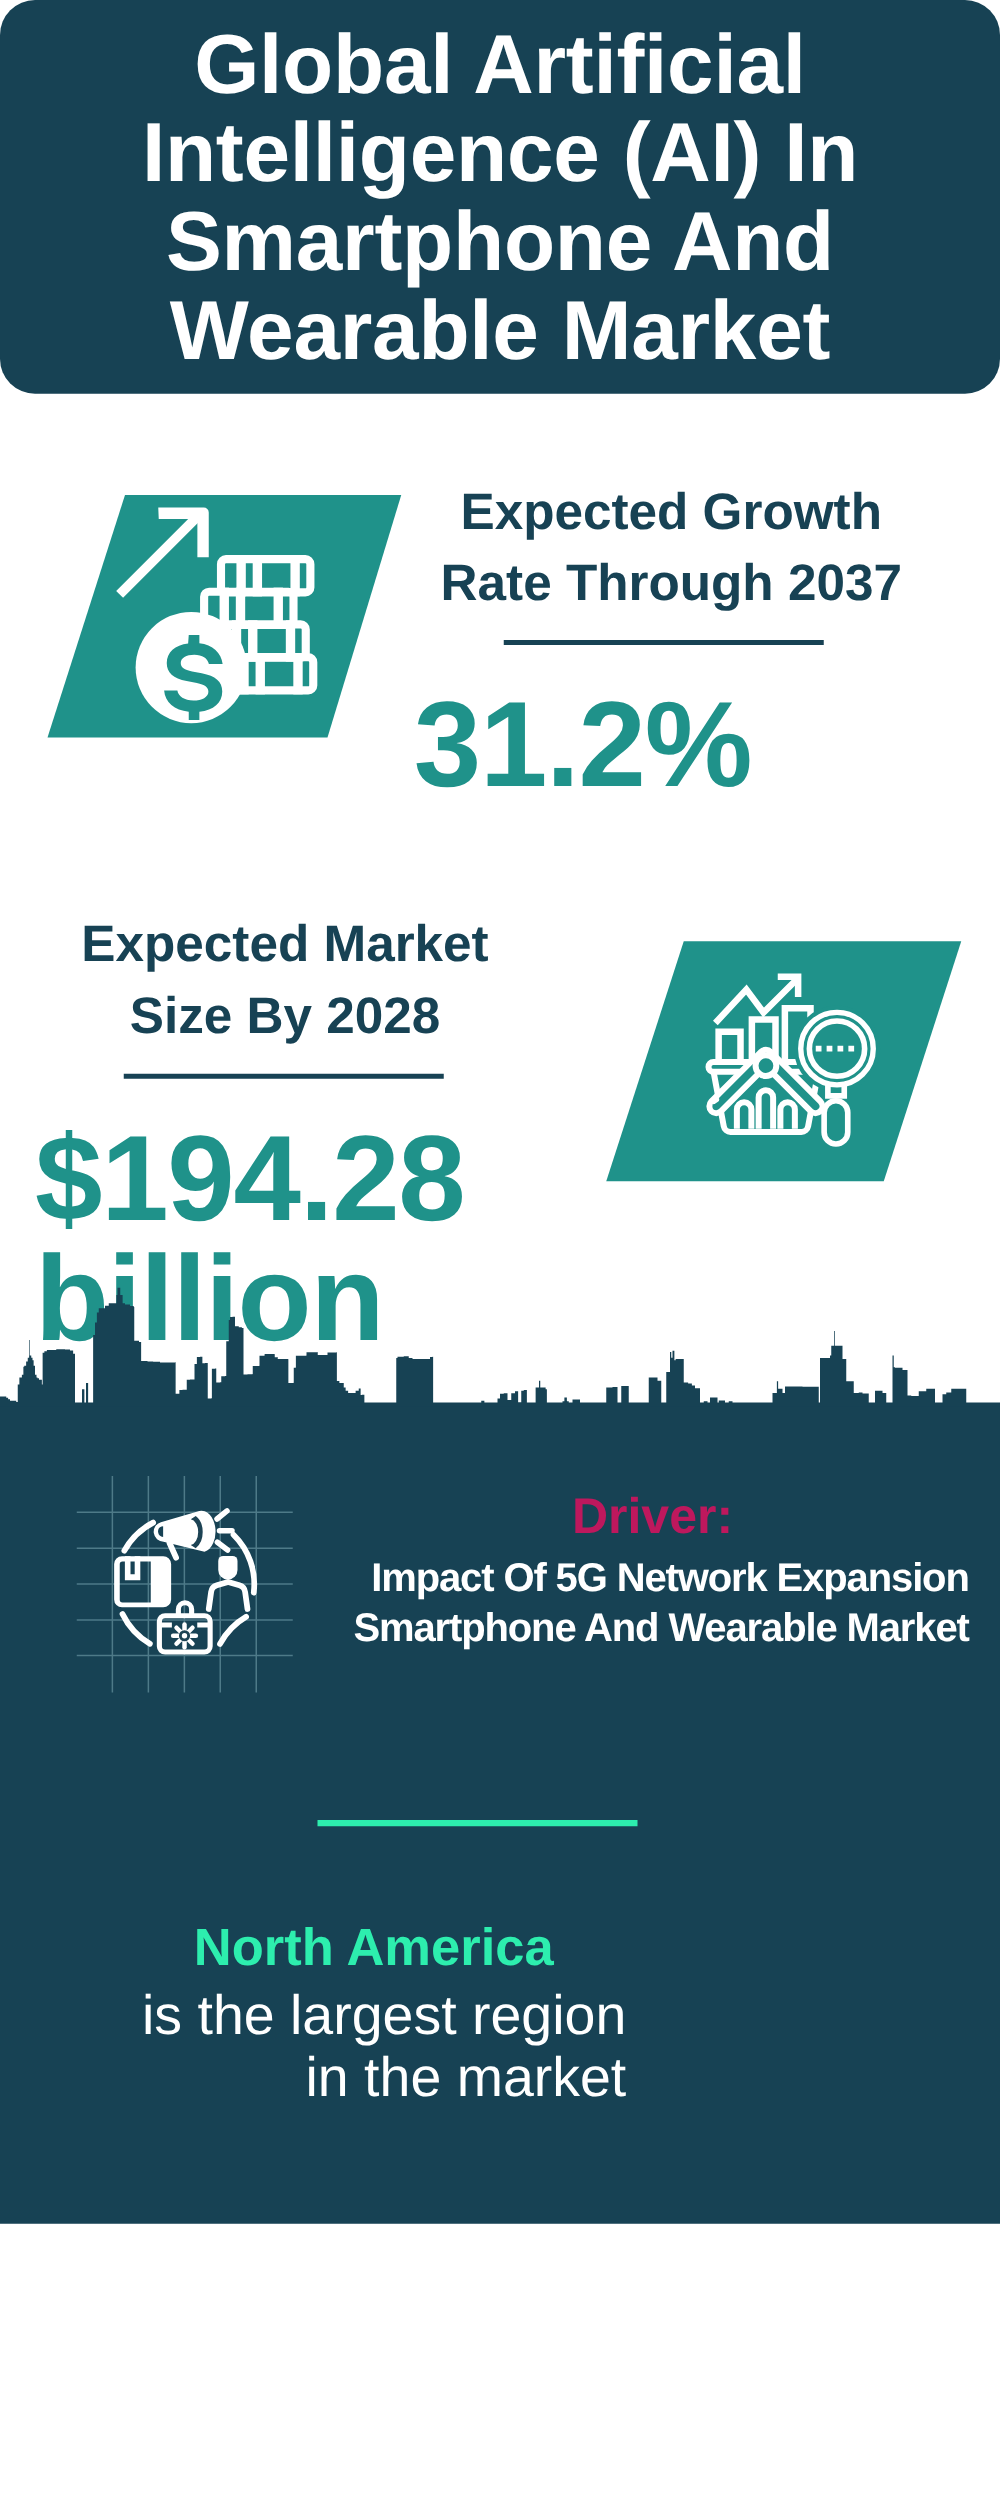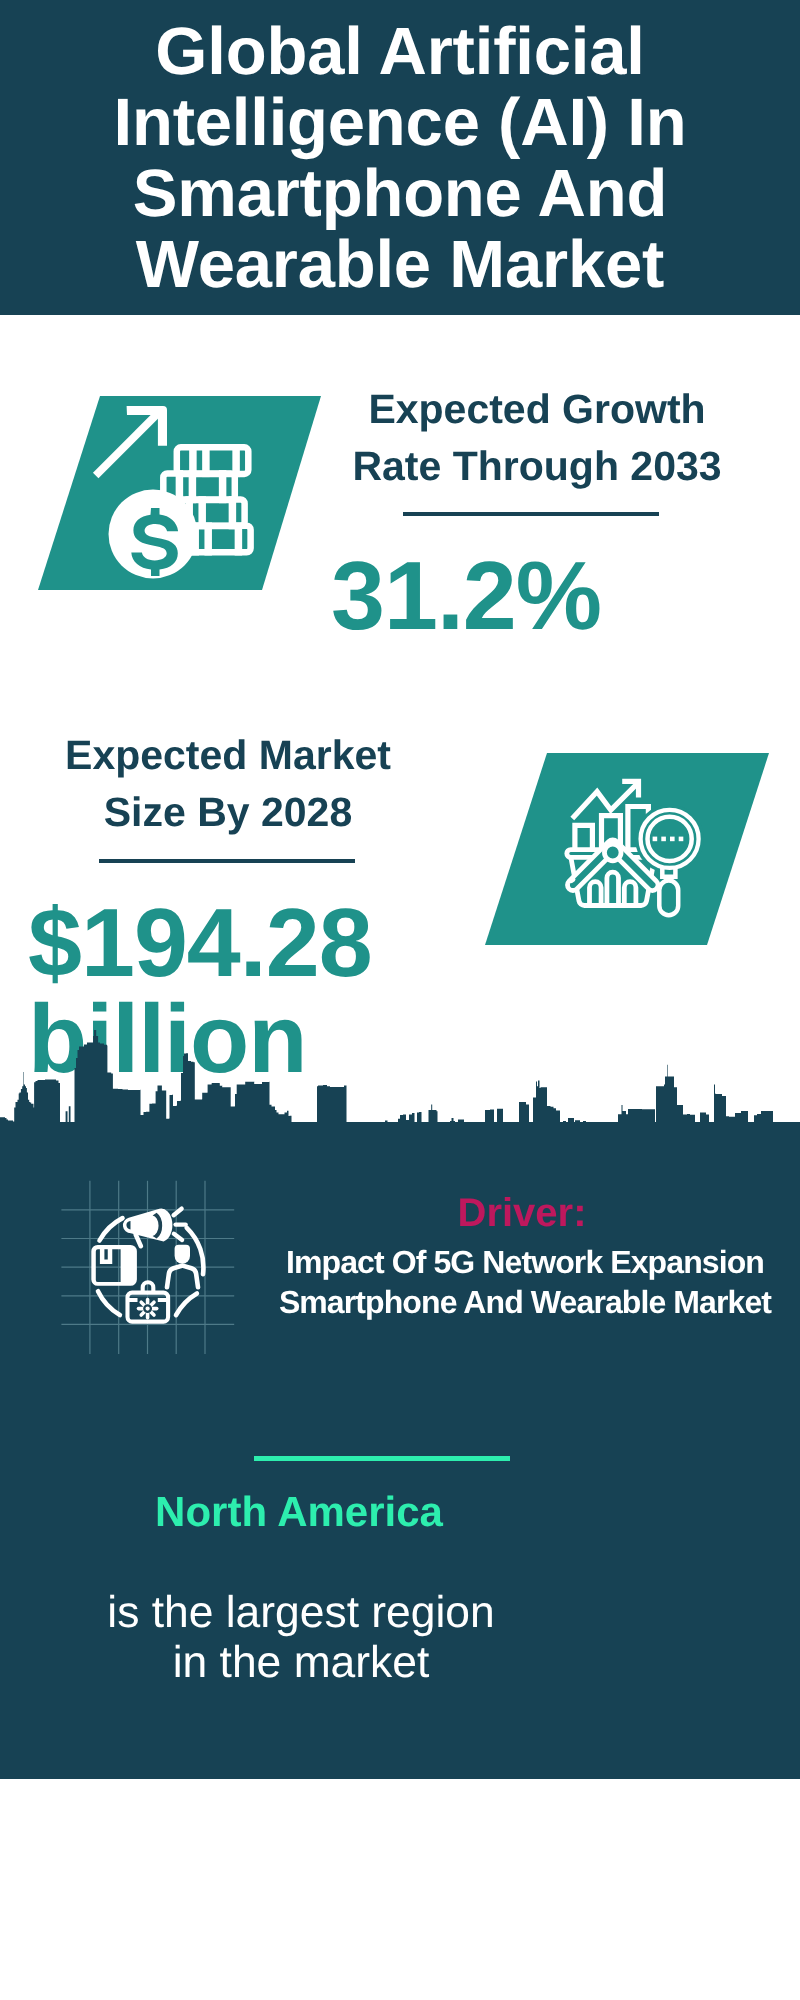--- a/index.html
+++ b/index.html
@@ -1,26 +1,26 @@
 <!DOCTYPE html>
 <html><head>
 <meta charset="utf-8">
 <style>
   html,body{margin:0;padding:0;background:#fff;}
   body{width:800px;height:2000px;font-family:"Liberation Sans",sans-serif;overflow:hidden;-webkit-font-smoothing:antialiased;text-rendering:geometricPrecision;}
   .page{position:relative;width:800px;height:2000px;background:#fff;overflow:hidden;}
 
   
-  .header{position:absolute;left:0;top:0;width:800px;height:315px;background:#174254;}
+  .header{position:absolute;left:0;top:0;width:800px;height:315px;background:#174254;border-radius:28px;}
   .header-title{position:absolute;left:0;top:16px;width:800px;text-align:center;color:#fff;
      font-size:67px;font-weight:bold;line-height:71px;letter-spacing:-0.2px;}
 
   
   .plabel{position:absolute;color:#174254;font-weight:bold;font-size:41px;line-height:57px;text-align:center;}
-  .nowrap>div{white-space:nowrap;}
+  .nowrap>div{white-space:nowrap;text-align:right;}
   .pvalue{position:absolute;color:#1f928a;font-weight:bold;font-size:97px;line-height:96px;text-align:left;letter-spacing:-1px;}
   .rule{position:absolute;height:4px;background:#174254;}
 
   
   svg.para{position:absolute;overflow:visible;}
 
   
   .band{position:absolute;left:0;width:800px;background:#174254;}
   .skyline{position:absolute;left:0;width:800px;}
 </style>
@@ -68,41 +68,41 @@
         <line x1="238.4" y1="522.4" x2="238.4" y2="555.5"></line>
       </g>
 
       <circle cx="153" cy="534" r="44.5" fill="#fff"></circle>
       <path fill="#1f928a" d="M151,508 h8.5 v6.6 c10.6,1.2 17.6,7.6 18.6,16.6 h-11 c-1,-4.4 -5.2,-7.3 -11.7,-7.3 c-6.4,0 -10.8,2.6 -10.8,6.6 c0,3.5 2.8,5.5 9.1,6.7 l 7.7,1.5 c 11,2.2 16.4,6.7 16.4,14.5 c0,8.9 -6.9,15.1 -18.3,16.2 v6.6 h-8.5 v-6.6 c-11.5,-1 -19,-7.5 -19.7,-16.9 h10.6 c0.8,4.8 5.6,7.9 12.8,7.9 c7,0 12,-2.9 12,-7.1 c0,-3.5 -2.8,-5.6 -9.2,-6.9 l-8.2,-1.6 c-10.7,-2.1 -15.9,-6.8 -15.9,-14.5 c0,-8.5 6.6,-14.5 17.1,-15.6 Z"></path>
     </g>
   </svg>
 
   <div class="plabel" style="left:337px;top:381px;width:400px;">
     <div>Expected Growth</div>
-    <div>Rate Through 2033</div>
+    <div>Rate Through 2037</div>
   </div>
   <div class="rule" style="left:403px;top:512px;width:256px;"></div>
   <div class="pvalue" style="left:331px;top:548px;width:400px;">31.2%</div>
 
   <div class="plabel" style="left:28px;top:727px;width:400px;">
     <div>Expected Market</div>
     <div>Size By 2028</div>
   </div>
   <div class="rule" style="left:99px;top:859px;width:256px;"></div>
   <div class="pvalue" style="left:28px;top:895px;width:400px;">
     <div>$194.28</div>
     <div>billion</div>
   </div>
 
   <div class="band" style="top:1122px;height:657px;"></div>
   <svg class="skyline" style="top:1030px;height:95px;" viewBox="0 1030 800 95" preserveAspectRatio="none">
     <path fill="#174254" d="M 0,1160.0 L 0.0,1117.2 L 5.0,1117.2 L 5.0,1118.1 L 6.5,1118.1 L 6.5,1119.4 L 8.0,1119.4 L 8.0,1120.6 L 13.0,1120.6 L 13.0,1121.6 L 14.2,1121.6 L 14.2,1107.5 L 15.5,1107.5 L 15.5,1102.0 L 17.5,1102.0 L 17.5,1099.7 L 18.7,1099.7 L 18.7,1093.4 L 19.4,1093.4 L 19.4,1092.5 L 20.9,1092.5 L 20.9,1089.1 L 22.2,1089.1 L 22.2,1086.2 L 23.3,1086.2 L 23.3,1084.4 L 23.5,1084.4 L 23.5,1071.9 L 24.0,1071.9 L 24.0,1084.4 L 25.0,1084.4 L 25.0,1086.2 L 26.0,1086.2 L 26.0,1088.1 L 26.9,1088.1 L 26.9,1092.5 L 28.0,1092.5 L 28.0,1099.7 L 29.2,1099.7 L 29.2,1101.9 L 30.0,1101.9 L 30.0,1102.5 L 31.2,1102.5 L 31.2,1103.7 L 33.5,1103.7 L 33.5,1107.5 L 34.1,1107.5 L 34.1,1082.2 L 35.5,1082.2 L 35.5,1080.9 L 37.5,1080.9 L 37.5,1079.9 L 45.0,1079.9 L 45.0,1079.4 L 52.0,1079.4 L 52.0,1079.6 L 56.0,1079.6 L 56.0,1080.4 L 58.5,1080.4 L 58.5,1083.0 L 60.0,1083.0 L 60.0,1122.5 L 65.6,1122.5 L 65.6,1111.3 L 67.5,1111.3 L 67.5,1122.5 L 68.8,1122.5 L 68.8,1106.3 L 70.5,1106.3 L 70.5,1122.5 L 74.5,1122.5 L 74.5,1068.0 L 76.0,1068.0 L 76.0,1058.0 L 77.5,1058.0 L 77.5,1050.0 L 79.0,1050.0 L 79.0,1046.5 L 84.0,1046.5 L 84.0,1044.5 L 87.0,1044.5 L 87.0,1042.5 L 93.1,1042.5 L 93.1,1036.0 L 94.0,1036.0 L 94.0,1030.0 L 95.3,1030.0 L 95.3,1030.0 L 96.2,1030.0 L 96.2,1036.0 L 98.1,1036.0 L 98.1,1042.5 L 100.0,1042.5 L 100.0,1043.5 L 104.0,1043.5 L 104.0,1044.8 L 107.0,1044.8 L 107.0,1045.6 L 107.4,1045.6 L 107.4,1072.5 L 111.2,1072.5 L 111.2,1073.5 L 112.9,1073.5 L 112.9,1088.8 L 118.0,1088.8 L 118.0,1089.1 L 122.5,1089.1 L 122.5,1089.4 L 128.0,1089.4 L 128.0,1090.0 L 134.0,1090.0 L 134.0,1089.9 L 140.0,1089.9 L 140.0,1089.7 L 140.5,1089.7 L 140.5,1115.0 L 143.5,1115.0 L 143.5,1111.9 L 146.0,1111.9 L 146.0,1111.7 L 149.4,1111.7 L 149.4,1103.7 L 152.0,1103.7 L 152.0,1103.5 L 155.6,1103.5 L 155.6,1091.2 L 157.5,1091.2 L 157.5,1085.6 L 160.0,1085.6 L 160.0,1085.4 L 161.9,1085.4 L 161.9,1090.6 L 164.0,1090.6 L 164.0,1090.4 L 166.2,1090.4 L 166.2,1118.7 L 169.0,1118.7 L 169.0,1118.5 L 169.5,1118.5 L 169.5,1095.0 L 172.0,1095.0 L 172.0,1094.8 L 173.0,1094.8 L 173.0,1106.0 L 176.0,1106.0 L 176.0,1105.8 L 177.0,1105.8 L 177.0,1101.0 L 180.0,1101.0 L 180.0,1100.8 L 181.0,1100.8 L 181.0,1073.0 L 183.0,1073.0 L 183.0,1056.0 L 184.0,1056.0 L 184.0,1053.5 L 186.0,1053.5 L 186.0,1053.3 L 188.0,1053.3 L 188.0,1061.0 L 191.0,1061.0 L 191.0,1061.8 L 193.5,1061.8 L 193.5,1062.3 L 194.8,1062.3 L 194.8,1099.6 L 198.0,1099.6 L 198.0,1099.4 L 202.0,1099.4 L 202.0,1099.2 L 202.2,1099.2 L 202.2,1092.7 L 207.4,1092.7 L 207.4,1092.5 L 207.6,1092.5 L 207.6,1084.5 L 211.5,1084.5 L 211.5,1084.3 L 211.7,1084.3 L 211.7,1083.1 L 219.6,1083.1 L 219.6,1083.3 L 219.8,1083.3 L 219.8,1085.8 L 222.0,1085.8 L 222.0,1085.6 L 222.2,1085.6 L 222.2,1087.2 L 230.5,1087.2 L 230.5,1087.3 L 230.7,1087.3 L 230.7,1106.4 L 234.8,1106.4 L 234.8,1106.2 L 235.0,1106.2 L 235.0,1094.1 L 236.5,1094.1 L 236.5,1093.9 L 236.7,1093.9 L 236.7,1084.5 L 245.0,1084.5 L 245.0,1084.4 L 245.2,1084.4 L 245.2,1081.7 L 254.0,1081.7 L 254.0,1081.6 L 254.2,1081.6 L 254.2,1083.9 L 262.0,1083.9 L 262.0,1081.9 L 269.0,1081.9 L 269.0,1081.7 L 269.5,1081.7 L 269.5,1104.7 L 271.5,1104.7 L 271.5,1106.4 L 275.0,1106.4 L 275.0,1109.9 L 276.5,1109.9 L 276.5,1112.5 L 278.5,1112.5 L 278.5,1114.3 L 284.5,1114.3 L 284.5,1112.5 L 287.0,1112.5 L 287.0,1110.8 L 288.5,1110.8 L 288.5,1116.0 L 289.5,1116.0 L 289.5,1115.7 L 291.5,1115.7 L 291.5,1122.5 L 317.0,1122.5 L 317.0,1086.3 L 318.0,1086.3 L 318.0,1085.4 L 323.0,1085.4 L 323.0,1085.0 L 327.0,1085.0 L 327.0,1086.3 L 330.0,1086.3 L 330.0,1087.1 L 344.0,1087.1 L 344.0,1085.6 L 346.0,1085.6 L 346.0,1085.4 L 346.5,1085.4 L 346.5,1122.5 L 385.0,1122.5 L 385.0,1120.5 L 387.5,1120.5 L 387.5,1122.5 L 398.0,1122.5 L 398.0,1118.8 L 400.0,1118.8 L 400.0,1115.0 L 403.0,1115.0 L 403.0,1114.5 L 406.0,1114.5 L 406.0,1120.0 L 409.0,1120.0 L 409.0,1114.5 L 412.0,1114.5 L 412.0,1113.0 L 414.5,1113.0 L 414.5,1122.0 L 417.0,1122.0 L 417.0,1112.5 L 419.0,1112.5 L 419.0,1112.0 L 421.5,1112.0 L 421.5,1122.5 L 428.5,1122.5 L 428.5,1110.0 L 431.2,1110.0 L 431.2,1104.5 L 432.2,1104.5 L 432.2,1110.0 L 436.5,1110.0 L 436.5,1111.3 L 437.5,1111.3 L 437.5,1122.5 L 450.0,1122.5 L 450.0,1121.0 L 451.5,1121.0 L 451.5,1118.0 L 453.5,1118.0 L 453.5,1121.0 L 455.0,1121.0 L 455.0,1122.5 L 458.0,1122.5 L 458.0,1119.5 L 464.0,1119.5 L 464.0,1122.5 L 485.0,1122.5 L 485.0,1110.0 L 490.0,1110.0 L 490.0,1109.5 L 494.0,1109.5 L 494.0,1122.5 L 497.0,1122.5 L 497.0,1108.8 L 503.0,1108.8 L 503.0,1122.5 L 519.0,1122.5 L 519.0,1102.0 L 526.0,1102.0 L 526.0,1104.5 L 529.0,1104.5 L 529.0,1122.5 L 533.0,1122.5 L 533.0,1097.5 L 536.0,1097.5 L 536.0,1081.5 L 537.0,1081.5 L 537.0,1086.2 L 538.0,1086.2 L 538.0,1080.6 L 539.5,1080.6 L 539.5,1088.1 L 540.5,1088.1 L 540.5,1087.2 L 547.0,1087.2 L 547.0,1105.9 L 550.5,1105.9 L 550.5,1106.8 L 553.5,1106.8 L 553.5,1108.3 L 556.0,1108.3 L 556.0,1110.6 L 560.0,1110.6 L 560.0,1122.5 L 563.0,1122.5 L 563.0,1121.0 L 566.0,1121.0 L 566.0,1122.5 L 568.0,1122.5 L 568.0,1118.0 L 574.0,1118.0 L 574.0,1122.5 L 575.0,1122.5 L 575.0,1120.3 L 580.0,1120.3 L 580.0,1122.5 L 583.0,1122.5 L 583.0,1120.9 L 586.0,1120.9 L 586.0,1122.5 L 618.0,1122.5 L 618.0,1114.3 L 621.5,1114.3 L 621.5,1104.9 L 622.5,1104.9 L 622.5,1111.0 L 626.0,1111.0 L 626.0,1114.3 L 628.0,1114.3 L 628.0,1109.1 L 642.0,1109.1 L 642.0,1109.3 L 655.0,1109.3 L 655.0,1122.5 L 656.0,1122.5 L 656.0,1086.3 L 664.0,1086.3 L 664.0,1084.4 L 665.0,1084.4 L 665.0,1076.5 L 667.2,1076.5 L 667.2,1064.7 L 667.8,1064.7 L 667.8,1076.5 L 668.5,1076.5 L 668.5,1076.5 L 674.0,1076.5 L 674.0,1087.2 L 677.0,1087.2 L 677.0,1105.0 L 683.0,1105.0 L 683.0,1114.4 L 687.0,1114.4 L 687.0,1114.0 L 690.0,1114.0 L 690.0,1114.8 L 695.0,1114.8 L 695.0,1122.5 L 700.0,1122.5 L 700.0,1112.5 L 706.0,1112.5 L 706.0,1114.4 L 709.0,1114.4 L 709.0,1122.5 L 714.0,1122.5 L 714.0,1084.4 L 715.0,1084.4 L 715.0,1093.8 L 716.0,1093.8 L 716.0,1094.1 L 722.0,1094.1 L 722.0,1096.0 L 726.0,1096.0 L 726.0,1116.3 L 729.0,1116.3 L 729.0,1116.7 L 735.0,1116.7 L 735.0,1112.9 L 741.0,1112.9 L 741.0,1111.0 L 748.0,1111.0 L 748.0,1122.5 L 754.0,1122.5 L 754.0,1115.3 L 757.0,1115.3 L 757.0,1114.0 L 761.0,1114.0 L 761.0,1111.0 L 773.0,1111.0 L 773.0,1122.5 L 800.0,1122.5 L 800.0,1122.5 L 800,1122.5 L 800,1160 Z"></path>
   </svg>
 
-  <div style="position:absolute;left:99px;top:1491px;width:400px;text-align:center;color:#2deeae;
+  <div style="position:absolute;left:99px;top:1537px;width:400px;text-align:center;color:#2deeae;
               font-size:42px;font-weight:bold;line-height:42px;white-space:nowrap;">North America</div>
   <div class="nowrap" style="position:absolute;left:101px;top:1588px;width:400px;text-align:center;color:#fff;
               font-size:44.4px;font-weight:normal;line-height:50px;">
     <div>is the largest region</div>
     <div>in the market</div>
   </div>
 
   <svg style="position:absolute;left:55px;top:1175px;width:190px;height:190px;" viewBox="55 1175 190 190">
     <g stroke="#4e7a88" stroke-width="1.2">
       <line x1="89.9" y1="1180.8" x2="89.9" y2="1354"></line>

